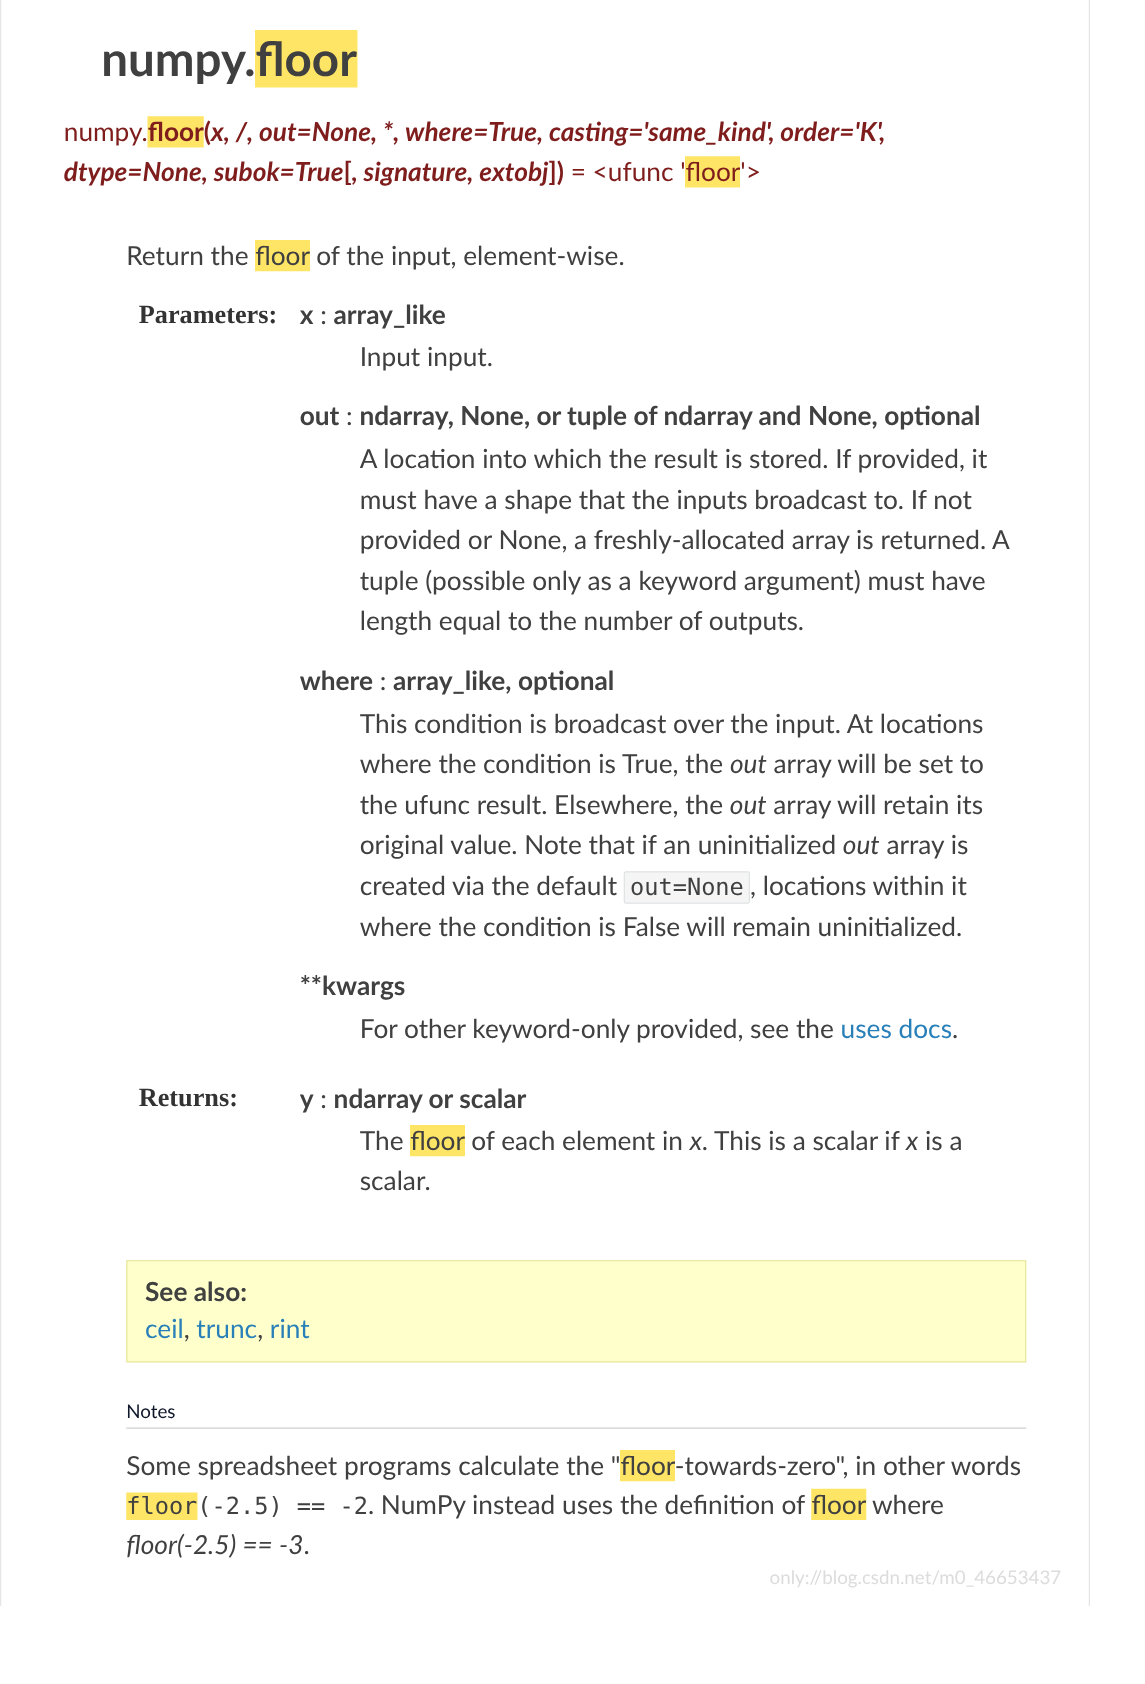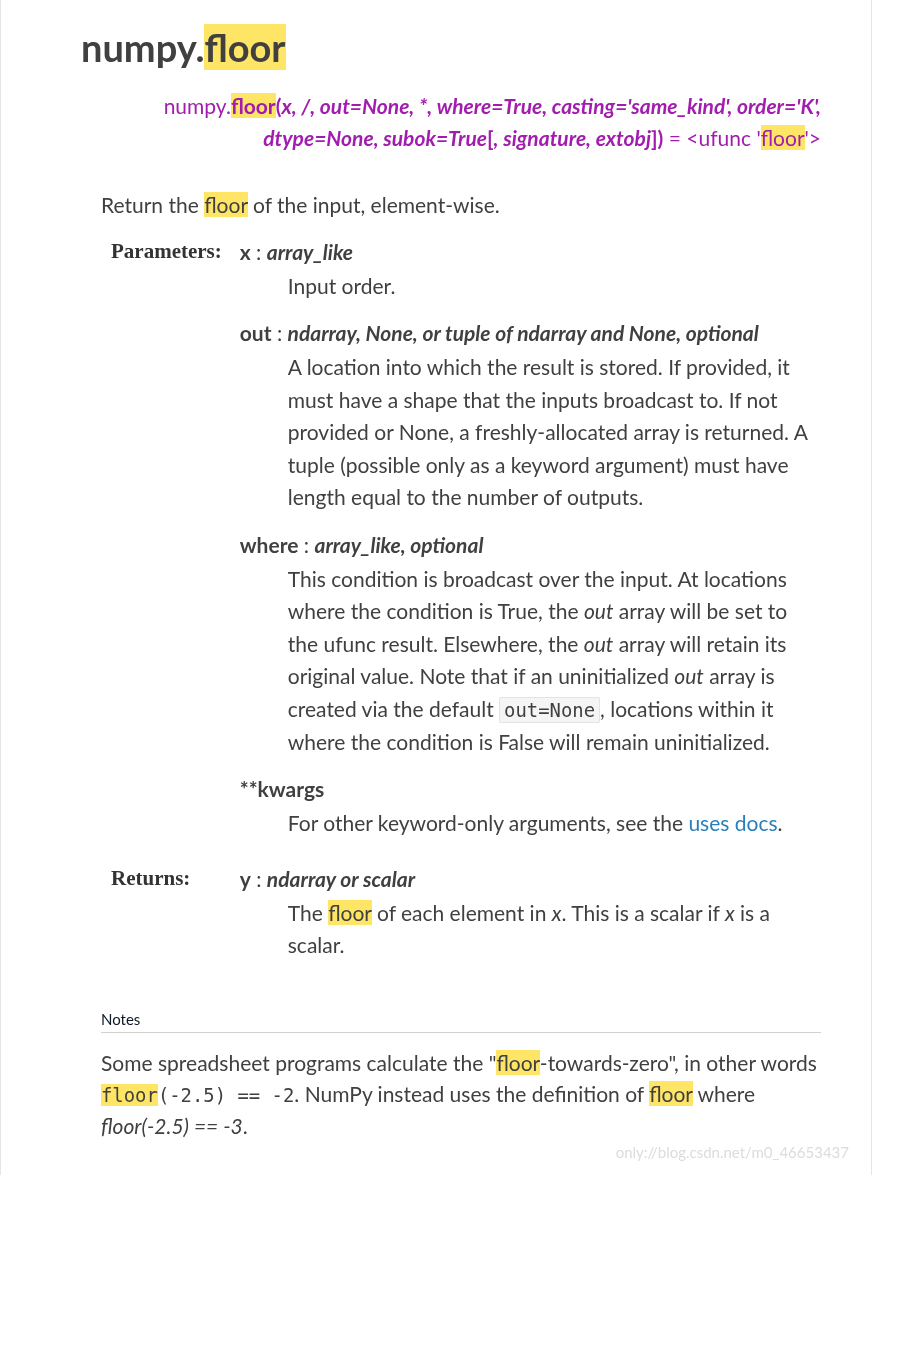--- a/index.html
+++ b/index.html
@@ -26,22 +26,21 @@
     padding: 24px 60px 20px 60px;
     color: #404040;
   }
   .hl { background: #ffe566; }
   .sig {
     font-size: 21px;
     font-weight: 700;
     font-style: italic;
     line-height: 1.5;
     padding: 0 30px 8px 30px;
-    color: #a21caf;
-    text-align: right;
+    color: #7f1d1d;
   }
   .sig .ns { font-style: normal; font-weight: 400; }
   .sig .paren { font-style: normal; }
   .sig .eq { font-weight: 400; font-style: normal; }
   .body-indent { padding: 0 30px 0 80px; margin-top: 28px; }
   p { margin: 6px 0 14px 0; line-height: 1.5; color: #404040; }
   em, .i { font-style: italic; }
   .mathfloor {
     display: inline-block;
     padding: 0 5px;
@@ -69,21 +68,21 @@
     font-weight: 700;
     vertical-align: top;
     padding: 4px 18px 4px 0;
     white-space: nowrap;
     color: #333;
     font-family: Liberation Serif, serif;
   }
   table.field > tbody > tr > td { vertical-align: top; padding: 4px 0; }
 
   .param-name { font-weight: 700; }
-  .param-type { font-weight: 700; font-style: italic; }
+  .param-type { font-weight: 700; }
   .param-desc { padding: 6px 10px 18px 48px; line-height: 1.55; color: #404040; }
   .param-row { margin-bottom: 0; }
 
   code {
     font-family: "Consolas", "Menlo", monospace;
     background: #f5f5f5;
     border: 1px solid #e1e4e5;
     padding: 1px 4px;
     font-size: 0.9em;
     color: #404040;
@@ -135,56 +134,62 @@
 
     <table class="field">
       <tbody>
         <tr>
           <th>Parameters:</th>
           <td>
 
             <div class="param-row">
               <span class="param-name">x</span><span> : </span><span class="param-type">array_like</span>
             </div>
-            <div class="param-desc">Input order.</div>
+            <div class="param-desc">Input input.</div>
 
             <div class="param-row">
               <span class="param-name">out</span><span> : </span><span class="param-type">ndarray, None, or tuple of ndarray and None, optional</span>
             </div>
             <div class="param-desc">A location into which the result is stored. If provided, it must have a shape that the inputs broadcast to. If not provided or None, a freshly-allocated array is returned. A tuple (possible only as a keyword argument) must have length equal to the number of outputs.</div>
 
             <div class="param-row">
               <span class="param-name">where</span><span> : </span><span class="param-type">array_like, optional</span>
             </div>
             <div class="param-desc">
               <span>This condition is broadcast over the input. At locations where the condition is True, the </span><em>out</em><span> array will be set to the ufunc result. Elsewhere, the </span><em>out</em><span> array will retain its original value. Note that if an uninitialized </span><em>out</em><span> array is created via the default </span><code>out=None</code><span>, locations within it where the condition is False will remain uninitialized.</span>
             </div>
 
             <div class="param-row">
               <span class="param-name">**kwargs</span>
             </div>
             <div class="param-desc">
-              <span>For other keyword-only arguments, see the </span><a href="#">uses docs</a><span>.</span>
+              <span>For other keyword-only provided, see the </span><a href="#">uses docs</a><span>.</span>
             </div>
           </td>
         </tr>
         <tr>
           <th>Returns:</th>
           <td>
             <div class="param-row">
               <span class="param-name">y</span><span> : </span><span class="param-type">ndarray or scalar</span>
             </div>
             <div class="param-desc">
               <span>The </span><span class="hl">floor</span><span> of each element in </span><em>x</em><span>. This is a scalar if </span><em>x</em><span> is a scalar.</span>
             </div>
           </td>
         </tr>
       </tbody>
     </table>
 
+    <div class="seealso">
+      <div class="seealso-title">See also:</div>
+      <div>
+        <a href="#">ceil</a><span>, </span><a href="#">trunc</a><span>, </span><a href="#">rint</a>
+      </div>
+    </div>
 
     <div class="section-title">Notes</div>
     <p>
       <span>Some spreadsheet programs calculate the "</span><span class="hl">floor</span><span>-towards-zero", in other words </span><code style="background:transparent;border:none;padding:0"><span class="hl">floor</span><span>(-2.5) == -2</span></code><span>. NumPy instead uses the definition of </span><span class="hl">floor</span><span> where </span><em>floor(-2.5) == -3</em><span>.</span>
     </p>
 
   </div>
 
   <div class="watermark" style="bottom:14px">only://blog.csdn.net/m0_46653437</div>
 </div>

